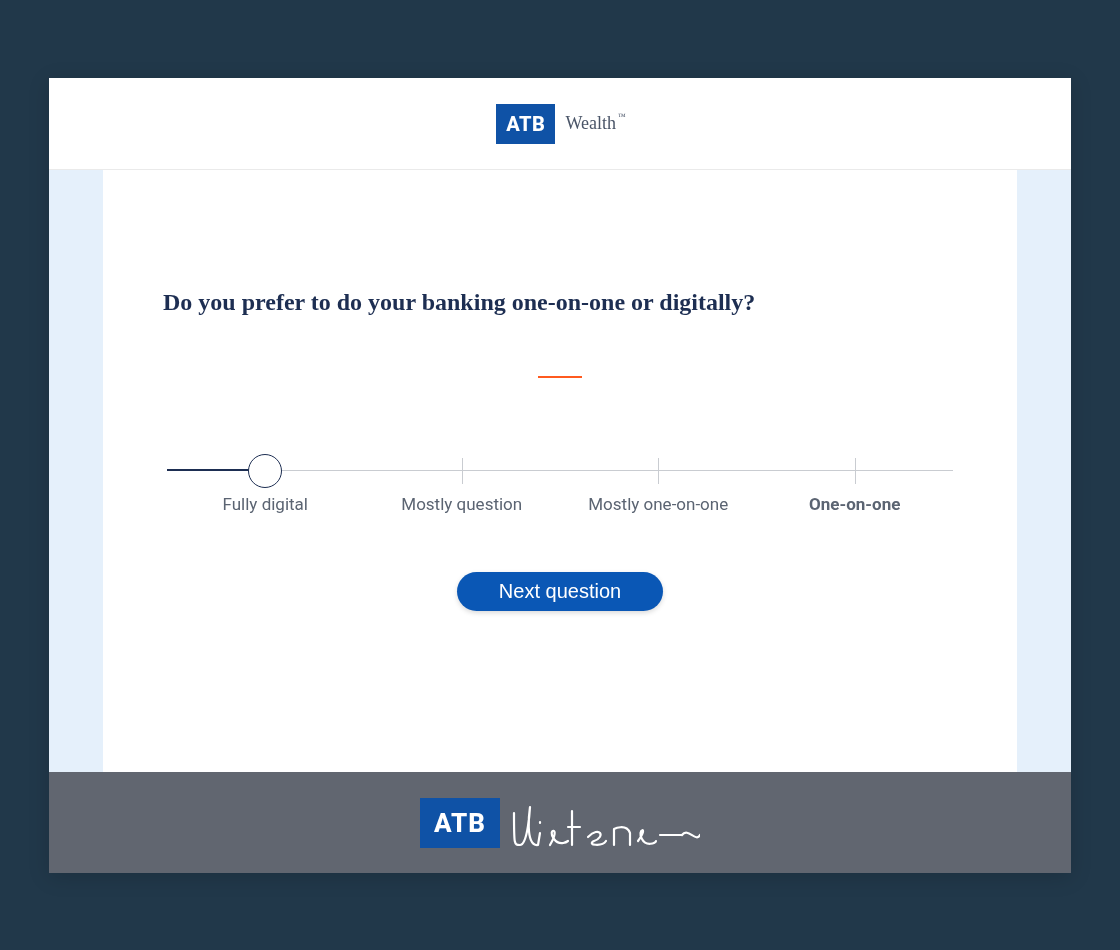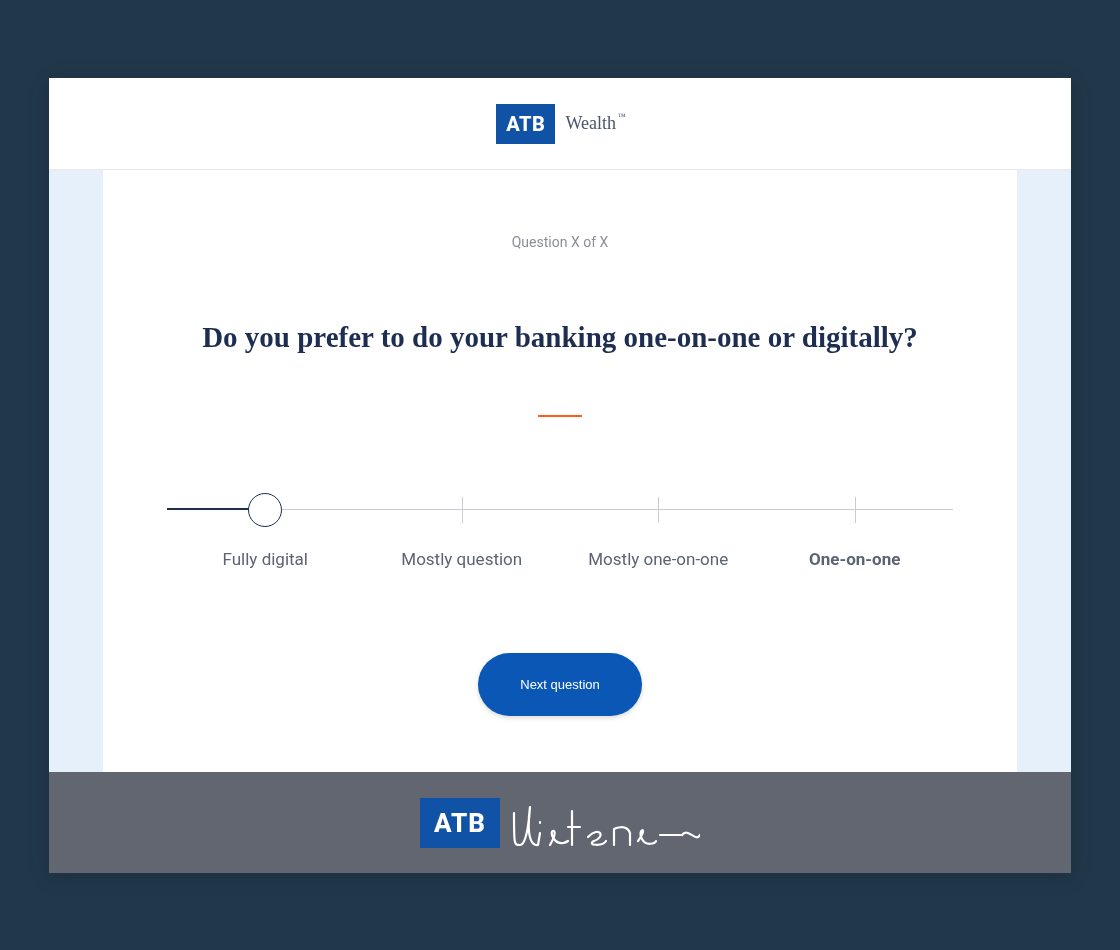--- a/index.html
+++ b/index.html
@@ -81,23 +81,22 @@
   }
 
   .counter {
     text-align: center;
     color: #8a8f98;
     font-size: 14px;
     margin-top: 16px;
   }
   .question {
     margin-top: 68px;
-    text-align: center;
     font-family: Georgia, "Times New Roman", serif;
-    font-size: 29px;
+    font-size: 24px;
     color: #1d2e52;
     line-height: 1.35;
   }
   .accent {
     width: 44px;
     height: 2px;
     background: #ff5a1f;
     margin: 58px auto 0 auto;
   }
 
@@ -142,43 +141,43 @@
     transform: translateX(-50%);
     width:34px; height:34px;
     border-radius:50%;
     background:#fff;
     border:1.5px solid #1d2e52;
     cursor:pointer;
   }
   .labels-row{
     position:relative;
     height:26px;
-    margin-top:22px;
+    margin-top:6px;
   }
   .lbl{
     position:absolute;
     transform:translateX(-50%);
     color:#5b6472;
     font-size:17px;
     white-space:nowrap;
   }
   .lbl.l1{ left:12.5%; }
   .lbl.l2{ left:37.5%; }
   .lbl.l3{ left:62.5%;text-align:center; }
   .lbl.l4{ left:87.5%;font-weight:bold; }
 
   .next-btn{
     display:block;
-    margin: 78px auto 0 auto;
+    margin: 52px auto 0 auto;
     background:#0a57b5;
     color:#fff;
     border:none;
-    font-size:13px;
+    font-size:20px;
     font-weight:500;
-    padding: 24px 42px;
+    padding: 8px 42px;
     border-radius: 999px;
     cursor:pointer;
     box-shadow: 0 2px 5px rgba(0,0,0,0.15);
   }
 
   
   .footer{
     position:absolute;
     left:0; right:0; bottom:0;
     height:101px;
@@ -212,21 +211,20 @@
 <div class="frame">
 
   <div class="header">
     <span class="logo-box">ATB</span>
     <span class="logo-word">Wealth</span>
   </div>
 
   <div class="body-strip"></div>
 
   <div class="card">
-    <div class="counter">Question X of X</div>
     <h1 class="question">Do you prefer to do your banking one-on-one or digitally?</h1>
     <div class="accent"></div>
 
     <div class="slider-wrap">
       <div class="slider-track">
         <div class="track-line"></div>
         <div class="track-fill"></div>
         <div class="tick t1"></div>
         <div class="tick t2"></div>
         <div class="tick t3"></div>

